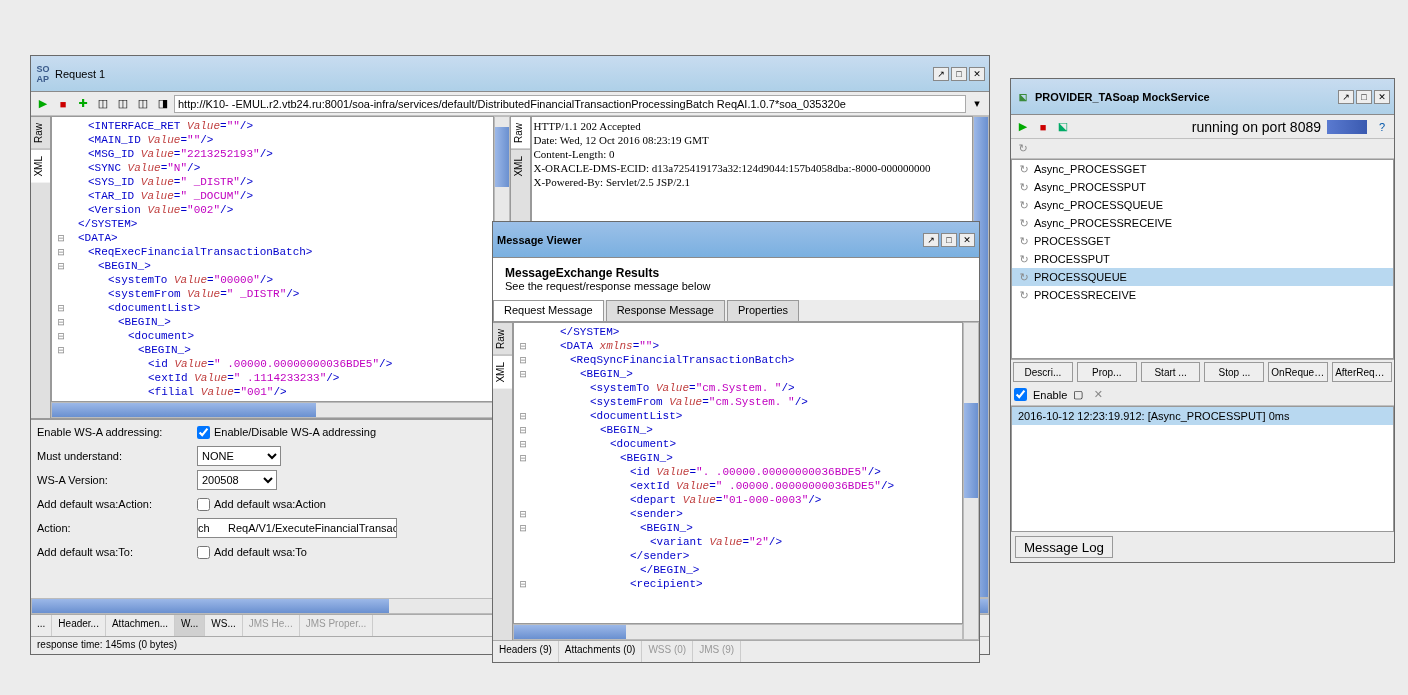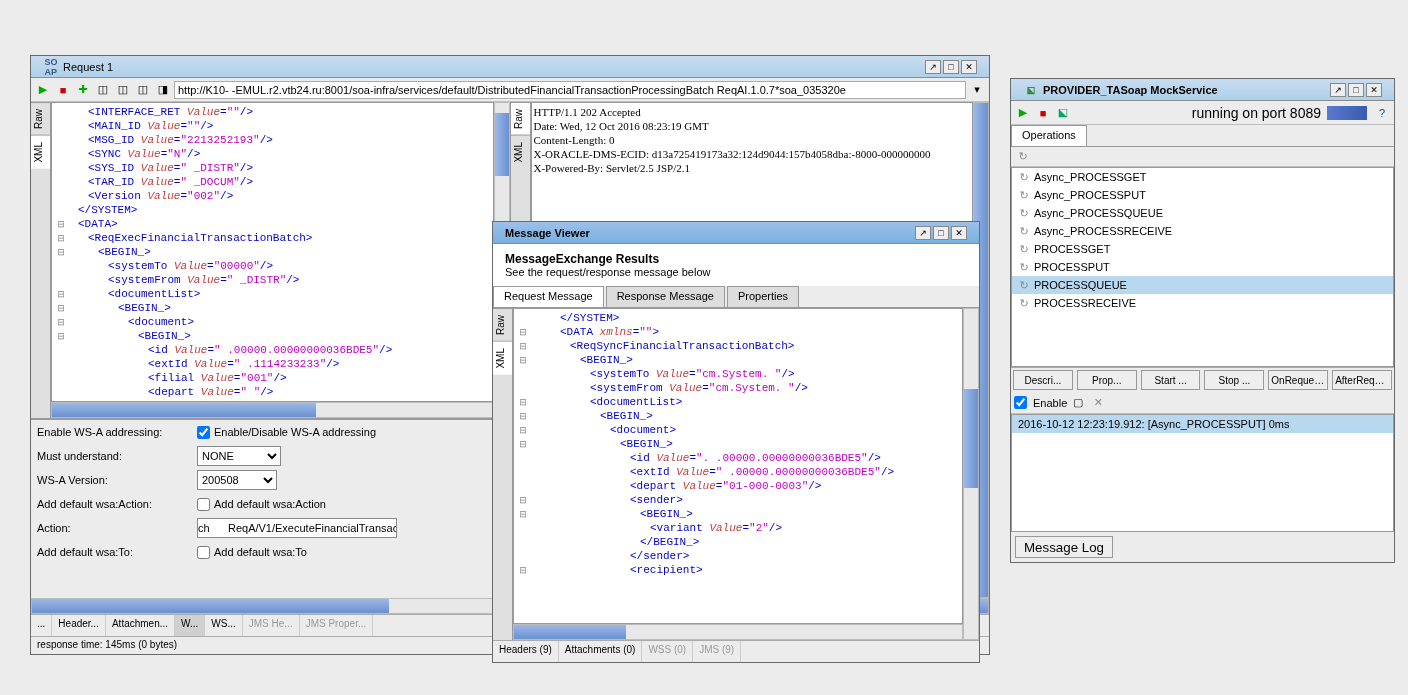--- a/index.html
+++ b/index.html
@@ -1,18 +1,18 @@
 <!DOCTYPE html>
 <html><head>
 <meta charset="utf-8">
 <style>
 * { box-sizing: border-box; margin: 0; padding: 0; }
 body { font-family: Tahoma, Arial, sans-serif; font-size: 11px; background: #ececec; width: 1408px; height: 695px; position: relative; overflow: hidden; }
 .window { position: absolute; background: #ececec; border: 1px solid #6a6a6a; display: flex; flex-direction: column; }
-.titlebar { background: linear-gradient(#c8dcf0, #aed0e8); height: 22px; display: flex; align-items: center; padding: 0 12px; border-bottom: 1px solid #8a8a8a; }
+.titlebar { background: linear-gradient(#c8dcf0, #aed0e8); height: 36px; display: flex; align-items: center; padding: 0 4px; border-bottom: 1px solid #8a8a8a; }
 .titlebar .icon { width: 16px; height: 16px; margin-right: 4px; display: flex; align-items: center; justify-content: center; font-size: 9px; color: #3a5a8a; font-weight: bold; }
 .titlebar .title { flex: 1; font-size: 11px; }
 .titlebar .winbtns { display: flex; gap: 2px; }
 .winbtn { width: 16px; height: 14px; border: 1px solid #888; background: #eee; display: flex; align-items: center; justify-content: center; font-size: 9px; cursor: pointer; }
 .toolbar { height: 24px; display: flex; align-items: center; padding: 0 3px; gap: 2px; background: #ececec; border-bottom: 1px solid #c0c0c0; }
 .tbtn { width: 18px; height: 18px; display: flex; align-items: center; justify-content: center; cursor: pointer; border: 1px solid transparent; }
 .urlbar { flex: 1; height: 18px; border: 1px solid #aaa; background: #fff; font-size: 11px; padding: 0 3px; display: flex; align-items: center; overflow: hidden; white-space: nowrap; }
 .vtabs { width: 20px; background: #e0e0e0; display: flex; flex-direction: column; border-right: 1px solid #999; }
 .vtab { writing-mode: vertical-rl; transform: rotate(180deg); padding: 6px 2px; font-size: 10px; cursor: pointer; border-bottom: 1px solid #999; text-align: center; }
 .vtab.active { background: #fff; }
@@ -332,25 +332,25 @@
             <div class="xmlrow">
               <span class="gutter">⊟</span>
               <span style="padding-left: 110px;"><span class="tag">&lt;BEGIN_&gt;</span></span>
             </div>
             <div class="xmlrow">
               <span class="gutter"></span>
               <span style="padding-left: 120px;"><span class="tag">&lt;variant </span><span class="attr">Value</span><span class="tag">=</span><span class="val">"2"</span><span class="tag">/&gt;</span></span>
             </div>
             <div class="xmlrow">
               <span class="gutter"></span>
+              <span style="padding-left: 100px;"><span class="tag">&lt;/sender&gt;</span></span>
+            </div>
+            <div class="xmlrow">
+              <span class="gutter"></span>
               <span style="padding-left: 110px;"><span class="tag">&lt;/BEGIN_&gt;</span></span>
-            </div>
-            <div class="xmlrow">
-              <span class="gutter"></span>
-              <span style="padding-left: 100px;"><span class="tag">&lt;/sender&gt;</span></span>
             </div>
             <div class="xmlrow">
               <span class="gutter">⊟</span>
               <span style="padding-left: 100px;"><span class="tag">&lt;recipient&gt;</span></span>
             </div>
           </div>
       </div>
       <div class="scrollbar-h">
           <div class="thumb" style="width:25%;"></div>
         </div>
@@ -379,23 +379,20 @@
   </div>
   <div class="toolbar">
     <div class="tbtn" style="color:#0a0;">▶</div>
     <div class="tbtn" style="color:#c00;">■</div>
     <div class="tbtn" style="color:#0a6;">⬕</div>
     <div style="flex:1;"></div>
     <span style="font-size:14px;">running on port 8089</span>
     <div style="width:40px; height:14px; background:linear-gradient(90deg,#5a7ad0,#3a5ab0); margin:0 4px;"></div>
     <div class="tbtn" style="color:#05a;">?</div>
   </div>
-  <div class="tabbar">
-    <div class="tab active">Operations</div>
-  </div>
   <div class="toolbar" style="height:20px;">
     <div class="tbtn" style="color:#888;">↻</div>
   </div>
   <div class="list" id="ops-list" style="height:200px; flex:none;">
       <div class="listitem">
         <span class="opicon">↻</span>
         <span>Async_PROCESSGET</span>
       </div>
       <div class="listitem">
         <span class="opicon">↻</span>

